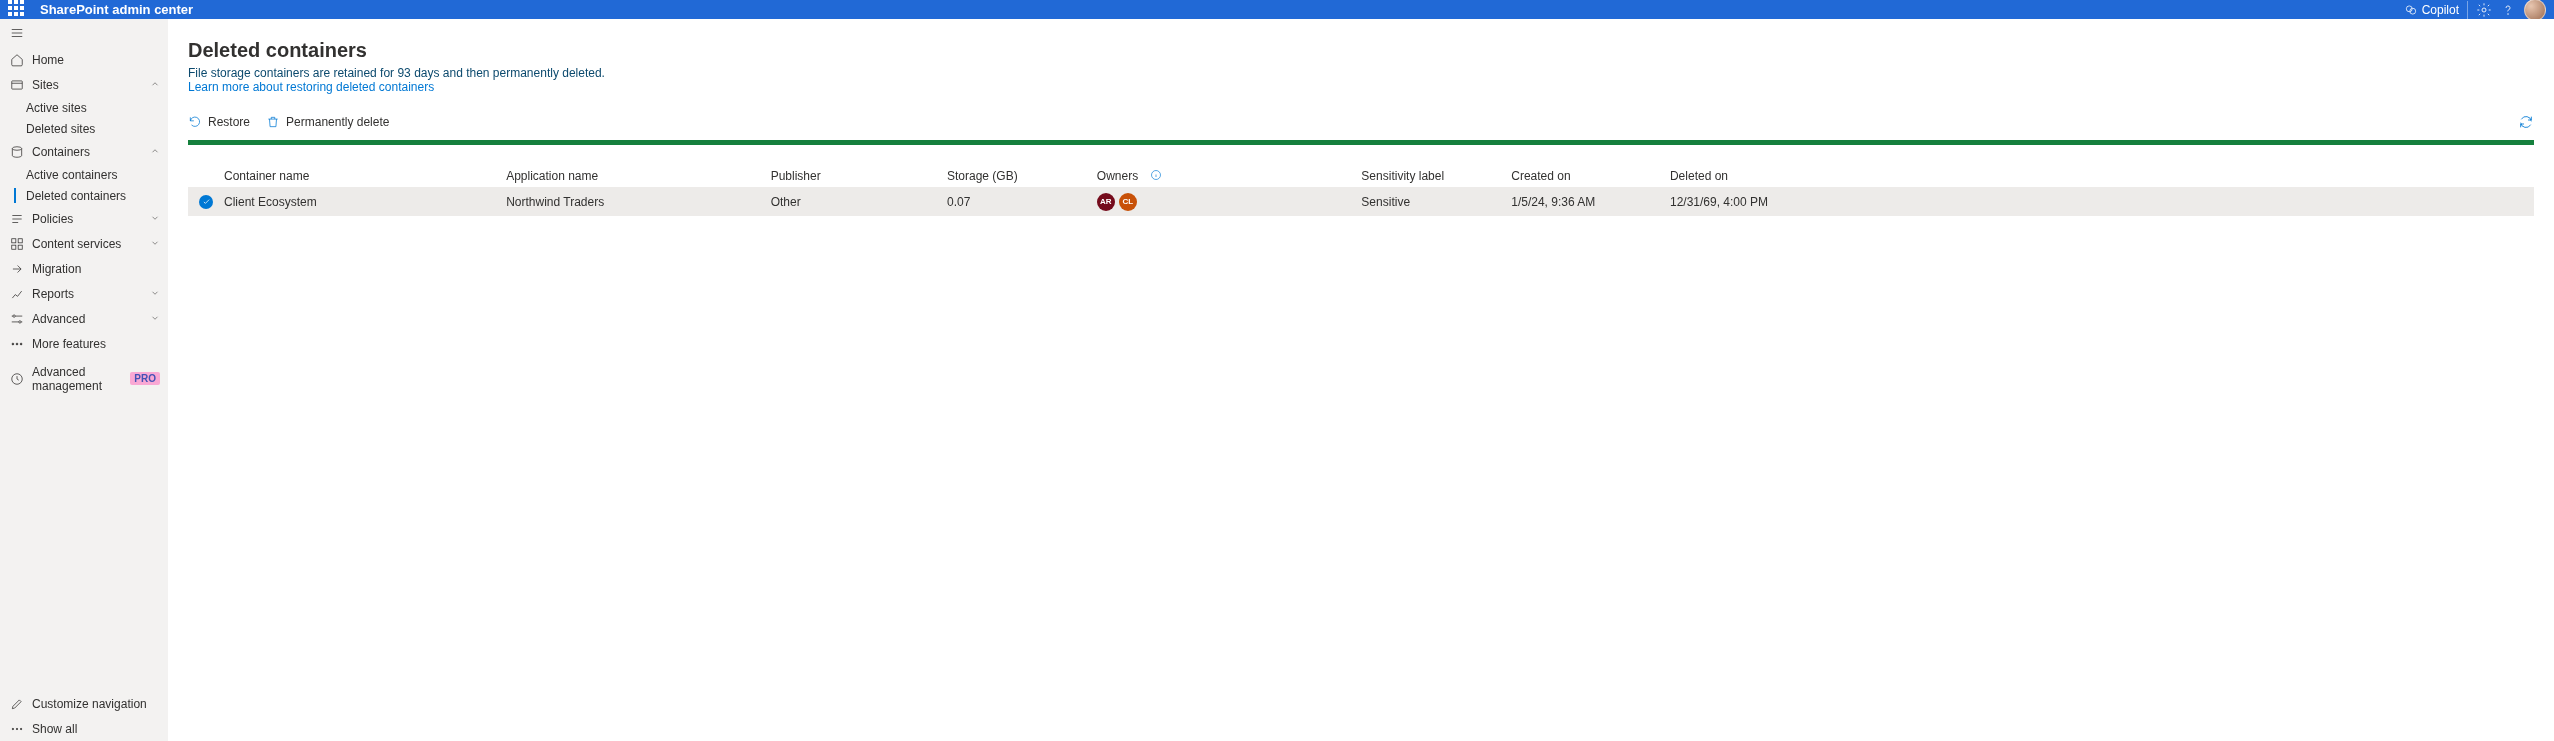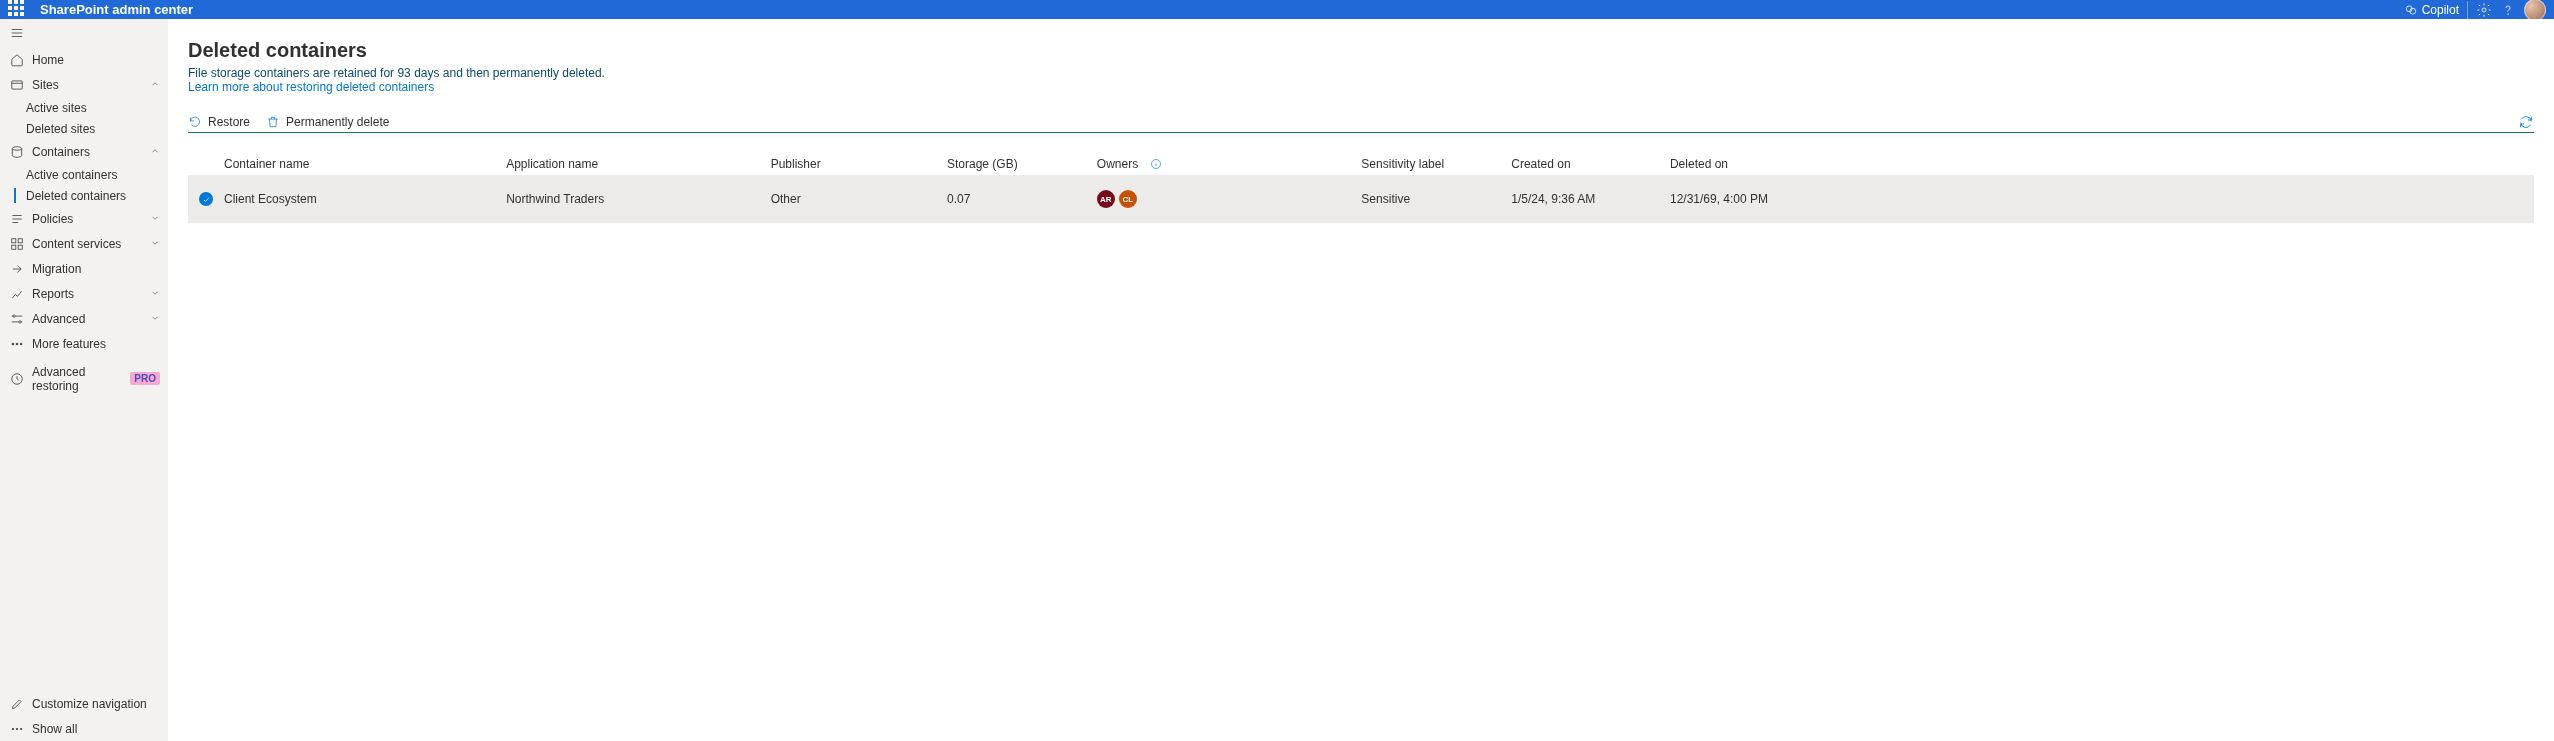--- a/index.html
+++ b/index.html
@@ -34,34 +34,34 @@
   .nav-footer { margin-top: auto; }
 
   svg { stroke: currentColor; fill: none; stroke-width: 1.3; }
 
   
   .content { flex: 1; padding: 20px 20px 0 20px; overflow: auto; background: #fff; }
   .page-title { font-size: 20px; font-weight: 600; margin-bottom: 4px; }
   .page-desc { font-size: 12px; color: #0c4a6e; }
   .page-link { color: #0078d4; text-decoration: none; cursor: pointer; }
 
-  .command-bar { display: flex; align-items: center; margin-top: 18px; border-bottom: 1px solid #15803d; padding-bottom: 0; }
+  .command-bar { display: flex; align-items: center; margin-top: 18px; border-bottom: 5px solid #15803d; padding-bottom: 8px; }
   .cmd-btn { display: flex; align-items: center; gap: 6px; color: #323130; cursor: pointer; margin-right: 16px; font-size: 12px; height: 20px; }
   .cmd-btn svg { width: 14px; height: 14px; color: #0078d4; }
   .cmd-right { margin-left: auto; display: flex; align-items: center; gap: 10px; }
   .cmd-right svg { width: 16px; height: 16px; color: #0078d4; cursor: pointer; }
 
   
   .table { width: 100%; margin-top: 20px; }
   .thead, .trow { display: grid; grid-template-columns: 36px 1.6fr 1.5fr 1.0fr 0.85fr 1.5fr 0.85fr 0.9fr 4.9fr; align-items: center; font-size: 12px; }
   .thead { color: #323130; font-weight: 400; padding: 4px 0; }
   .thead .cell { color: #323130; }
-  .thead .cell.with-info { display:flex; align-items:center; gap:12px; }
+  .thead .cell.with-info { display:flex; gap:12px; }
   .info-icon { width:12px; height:12px; color:#0078d4; }
-  .trow { background: #edebe9; height: 48px; }
+  .trow { background: #edebe9; height: 29px; }
   .trow .cell { white-space: nowrap; overflow: hidden; text-overflow: ellipsis; }
   .row-check { display:flex; align-items:center; justify-content:center; }
   .check-circle { width:14px; height:14px; border-radius:50%; background:#0078d4; display:inline-flex; align-items:center; justify-content:center; }
   .check-circle svg { width:9px; height:9px; stroke:#fff; stroke-width:2; }
   .owner-pills { display:flex; gap:4px; }
   .pill { width:18px; height:18px; border-radius:50%; color:#fff; font-size:8px; font-weight:600; display:inline-flex; align-items:center; justify-content:center; }
   .pill.ar { background:#750b1c; }
   .pill.cl { background:#c85108; }
 </style>
 </head>
@@ -236,21 +236,21 @@
 
     <div style="height:10px"></div>
 
     <div class="nav-item">
       <span class="nav-icon">
           <svg viewBox="0 0 24 24">
             <circle cx="12" cy="12" r="9"></circle>
             <path d="M12 7v5l3 2"></path>
           </svg>
         </span>
-      <span>Advanced restoring</span>
+      <span>Advanced management</span>
       <span class="pro-badge">PRO</span>
     </div>
 
     <div class="nav-footer">
       <div class="nav-item">
         <span class="nav-icon">
             <svg viewBox="0 0 24 24">
               <path d="M4 20l4-1 11-11-3-3L5 16z"></path>
             </svg>
           </span>

